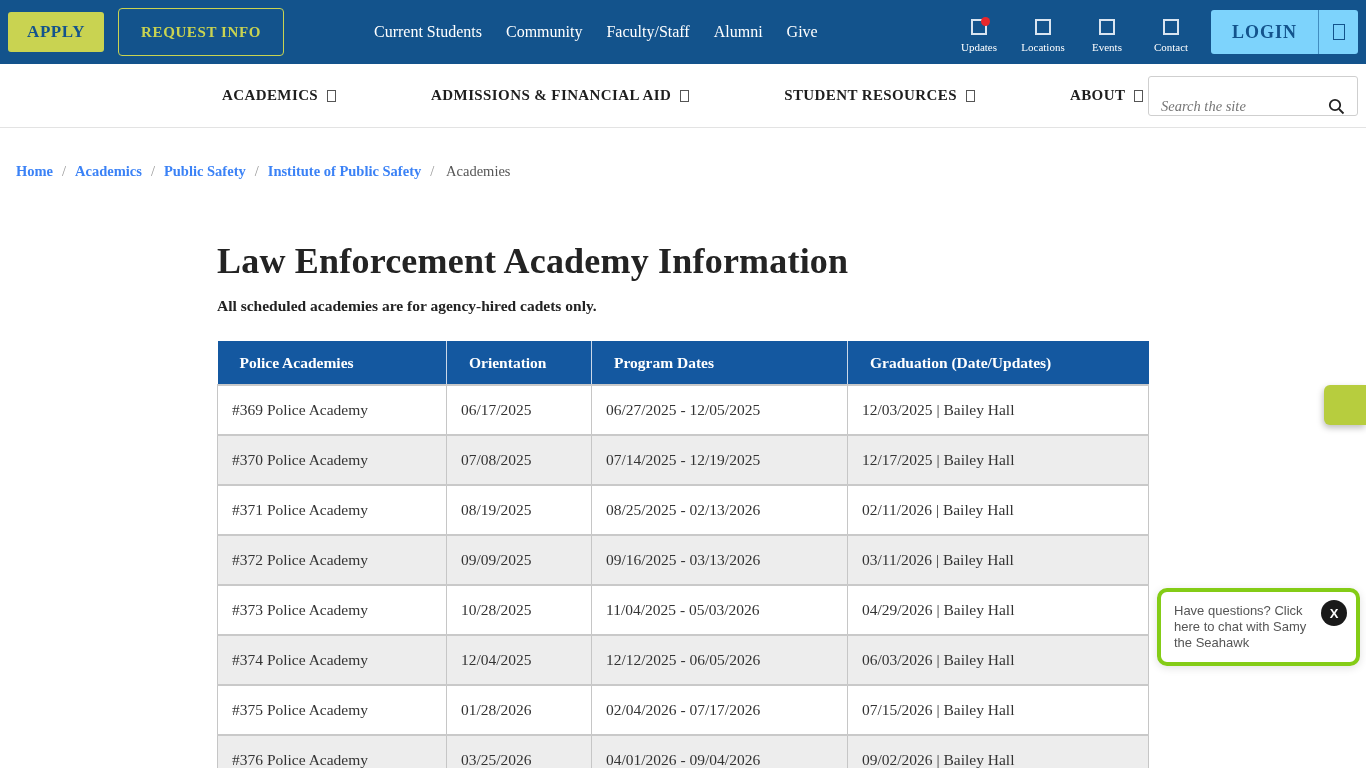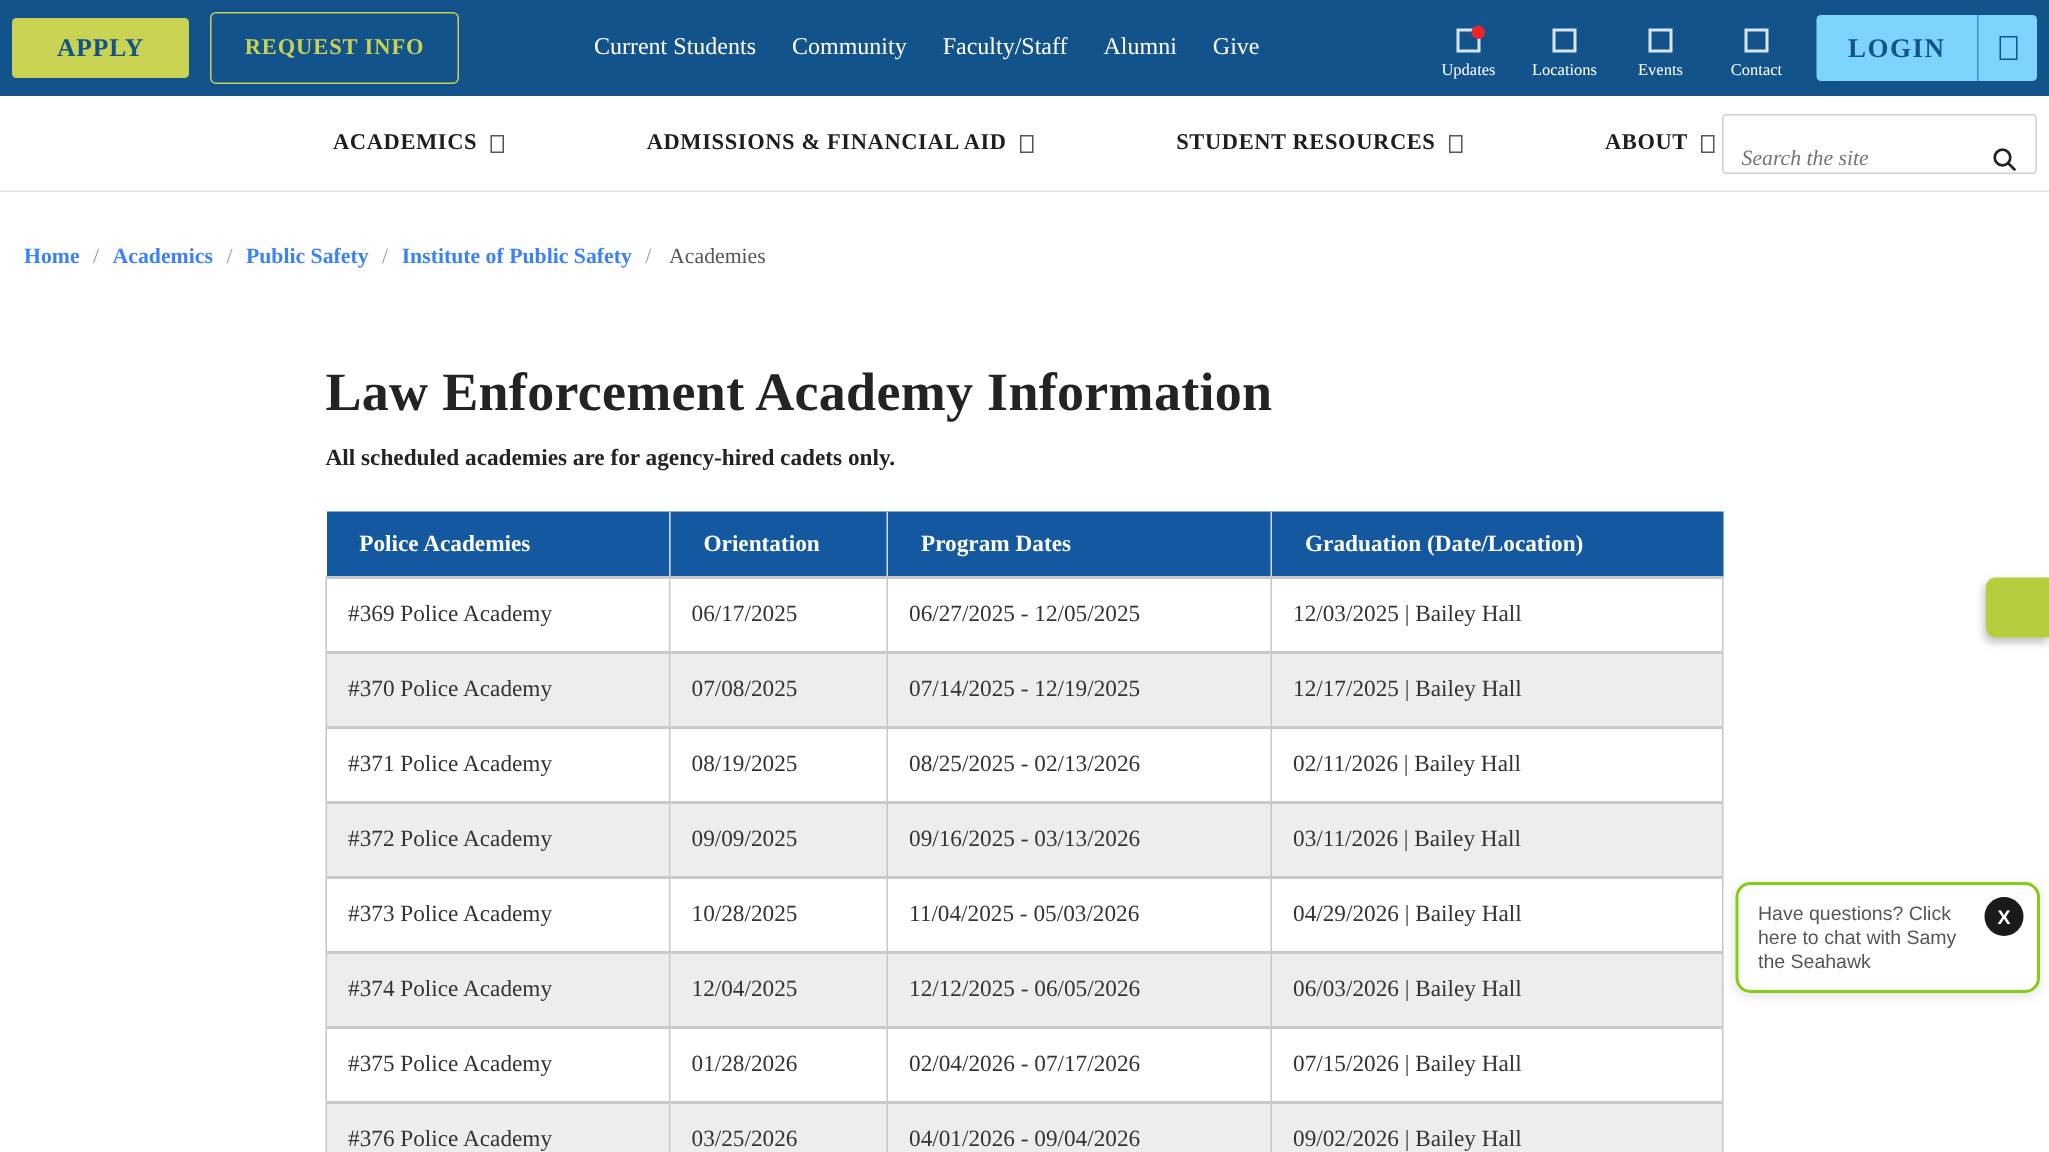--- a/index.html
+++ b/index.html
@@ -3,21 +3,21 @@
 <meta charset="utf-8">
 <style>
   * { margin:0; padding:0; box-sizing:border-box; }
   html,body { width:1366px; height:768px; overflow:hidden; background:#fff;
     font-family:"Liberation Serif", serif; }
 
   
   .topbar { height:64px; background:#13538C; display:flex; align-items:center; padding:0 8px; }
   .btn-apply { background:#C9D351; color:#13538C; font-family:inherit; font-weight:bold;
     font-size:17px; letter-spacing:.6px; border:none; border-radius:3px; height:40px;
-    padding:0 30px; cursor:pointer; }
+    padding:0 19px; cursor:pointer; }
   .btn-request { background:transparent; color:#C9D351; border:1px solid #C9D351;
     border-radius:4px; height:48px; padding:0 22px; font-weight:bold; font-size:15px;
     letter-spacing:.6px; margin-left:14px; font-family:inherit; cursor:pointer; }
   .topnav { display:flex; gap:24px; margin-left:90px; }
   .topnav a { color:#fff; font-size:16px; text-decoration:none; white-space:nowrap; }
   .icongroup { margin-left:auto; display:flex; gap:8px; align-items:flex-start; margin-right:12px; }
   .iconitem { width:56px; display:flex; flex-direction:column; align-items:center; gap:6px; cursor:pointer; }
   .iconbox { position:relative; width:16px; height:16px; border:2px solid #D9E4F0; margin-top:7px; }
   .badge-dot { position:absolute; top:-4px; right:-5px; width:9px; height:9px;
     border-radius:50%; background:#E8262B; }
@@ -59,21 +59,21 @@
   table.academies th { background:#1458A0; color:#fff; text-align:left; font-size:15.5px;
     height:44px; padding:0 22px; border-right:1px solid #CBD8E8; font-weight:bold; }
   table.academies th:last-child { border-right:none; }
   table.academies td { height:50px; padding:0 14px; font-size:15.5px; color:#333;
     background:#fff; border:1px solid #C6C6C6; border-top:2px solid #C9C9C9;
     overflow:hidden; white-space:nowrap; }
   table.academies tbody tr:nth-child(even) td { background:#EDEDED; }
 
   
   .chat-tooltip { position:fixed; left:1157px; top:588px; width:203px; min-height:69px;
-    background:#fff; border:2px solid #84cc16; border-radius:10px;
+    background:#fff; border:4px solid #84cc16; border-radius:10px;
     box-shadow:0 2px 8px rgba(0,0,0,.12); padding:11px 42px 11px 13px;
     font-family:"Liberation Sans", sans-serif; font-size:13px; color:#555; line-height:1.22; }
   .chat-close { position:absolute; top:8px; right:9px; width:26px; height:26px;
     border-radius:50%; background:#1A1A1A; color:#fff; border:none;
     font-family:"Liberation Sans", sans-serif; font-size:13px; font-weight:bold;
     cursor:pointer; display:flex; align-items:center; justify-content:center; line-height:1; }
 
   
   .side-tab { position:fixed; left:1324px; top:385px; width:42px; height:40px;
     background:#B7CD3E; border:none; border-radius:6px 0 0 6px;
@@ -191,21 +191,21 @@
     </colgroup>
     <thead>
       <tr>
 
           <th>Police Academies</th>
 
           <th>Orientation</th>
 
           <th>Program Dates</th>
 
-          <th>Graduation (Date/Location)</th>
+          <th>Graduation (Date/Updates)</th>
         </tr>
     </thead>
     <tbody>
 
         <tr>
           <td>#369 Police Academy</td>
           <td>06/17/2025</td>
           <td>06/27/2025 - 12/05/2025</td>
           <td>12/03/2025 | Bailey Hall</td>
         </tr>

